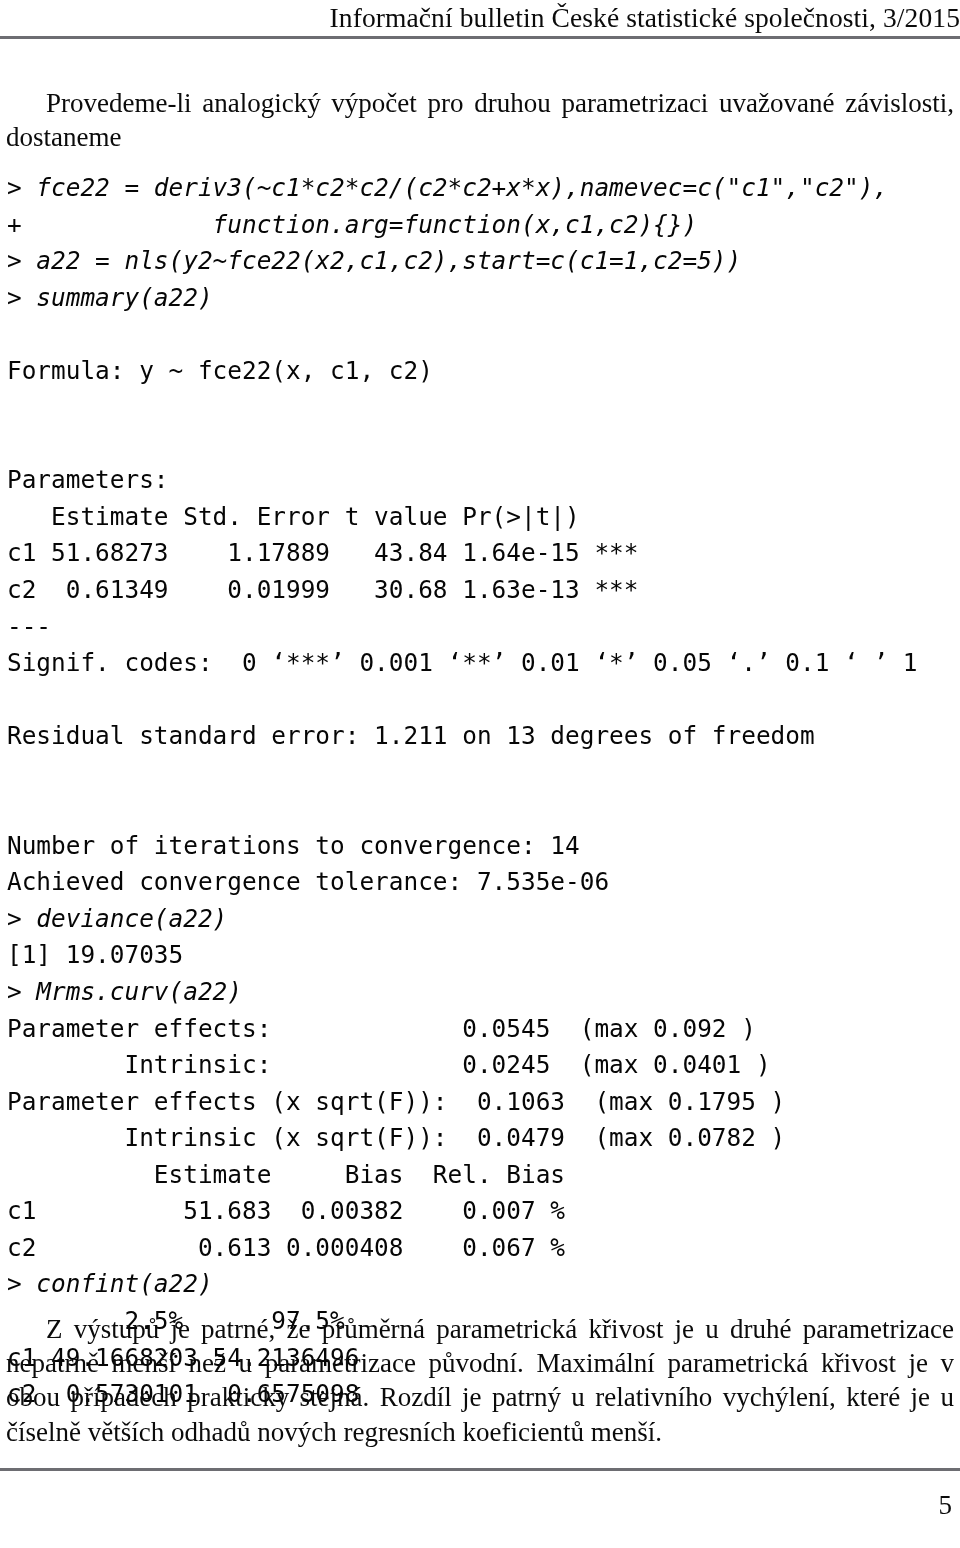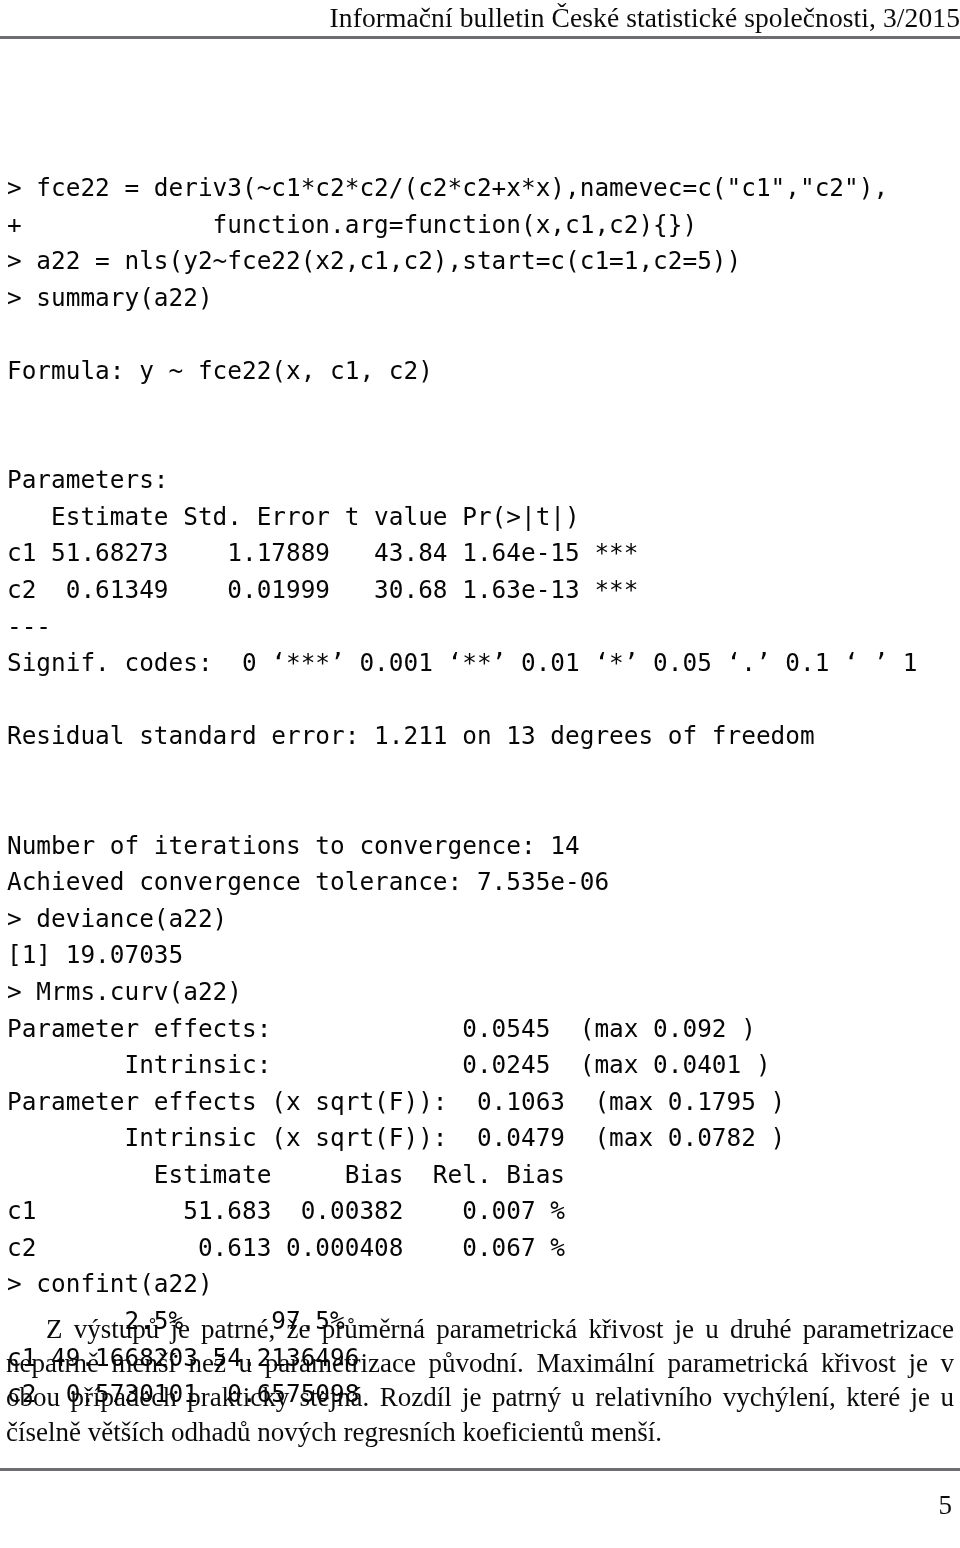--- a/index.html
+++ b/index.html
@@ -69,21 +69,21 @@
     top: 170px;
     width: 946px;
     font-family: "DejaVu Sans Mono", "Liberation Mono", monospace;
     font-size: 24.4px;
     line-height: 36.55px;
     letter-spacing: 0px;
     white-space: pre;
     color: #060606;
   }
   .code .ln { display: block; height: 36.55px; }
-  .code .cmd { }
+  .code .cmd { font-style: italic; }
   .code .out { font-style: normal; }
   .code .blank { display: block; height: 36.55px; }
 
   
   .folio {
     position: absolute;
     right: 8px;
     top: 1488px;
     font-size: 27px;
     line-height: 34px;
@@ -91,20 +91,21 @@
 </style>
 </head>
 <body>
 
 <div class="page">
 
   <div class="runhead">Informační bulletin České statistické společnosti, 3/2015</div>
 
   <div class="rule rule-top"></div>
 
+  <div class="para para-1"><span class="ind"></span><span>Provedeme-li analogický výpočet pro druhou parametrizaci uvažované závislosti, dostaneme</span></div>
 
   <div class="code" id="code-block"><span class="ln cmd">&gt; fce22 = deriv3(~c1*c2*c2/(c2*c2+x*x),namevec=c("c1","c2"),</span><span class="ln cmd">+             function.arg=function(x,c1,c2){})</span><span class="ln cmd">&gt; a22 = nls(y2~fce22(x2,c1,c2),start=c(c1=1,c2=5))</span><span class="ln cmd">&gt; summary(a22)</span><span class="blank">&nbsp;</span><span class="ln out">Formula: y ~ fce22(x, c1, c2)</span><span class="blank">&nbsp;</span><span class="blank">&nbsp;</span><span class="ln out">Parameters:</span><span class="ln out">   Estimate Std. Error t value Pr(&gt;|t|)</span><span class="ln out">c1 51.68273    1.17889   43.84 1.64e-15 ***</span><span class="ln out">c2  0.61349    0.01999   30.68 1.63e-13 ***</span><span class="ln out">---</span><span class="ln out">Signif. codes:  0 ‘***’ 0.001 ‘**’ 0.01 ‘*’ 0.05 ‘.’ 0.1 ‘ ’ 1</span><span class="blank">&nbsp;</span><span class="ln out">Residual standard error: 1.211 on 13 degrees of freedom</span><span class="blank">&nbsp;</span><span class="blank">&nbsp;</span><span class="ln out">Number of iterations to convergence: 14</span><span class="ln out">Achieved convergence tolerance: 7.535e-06</span><span class="ln cmd">&gt; deviance(a22)</span><span class="ln out">[1] 19.07035</span><span class="ln cmd">&gt; Mrms.curv(a22)</span><span class="ln out">Parameter effects:             0.0545  (max 0.092 )</span><span class="ln out">        Intrinsic:             0.0245  (max 0.0401 )</span><span class="ln out">Parameter effects (x sqrt(F)):  0.1063  (max 0.1795 )</span><span class="ln out">        Intrinsic (x sqrt(F)):  0.0479  (max 0.0782 )</span><span class="ln out">          Estimate     Bias  Rel. Bias</span><span class="ln out">c1          51.683  0.00382    0.007 %</span><span class="ln out">c2           0.613 0.000408    0.067 %</span><span class="ln cmd">&gt; confint(a22)</span><span class="ln out">        2.5%      97.5%</span><span class="ln out">c1 49.1668203 54.2136496</span><span class="ln out">c2  0.5730101  0.6575098</span></div>
 
   <div class="para para-2"><span class="ind"></span><span>Z výstupů je patrné, že průměrná parametrická křivost je u druhé parametrizace nepatrně menší než u parametrizace původní. Maximální parametrická křivost je v obou případech prakticky stejná. Rozdíl je patrný u relativního vychýlení, které je u číselně větších odhadů nových regresních koeficientů menší.</span></div>
 
   <div class="rule rule-bot"></div>
 
   <div class="folio">5</div>
 
 </div>

